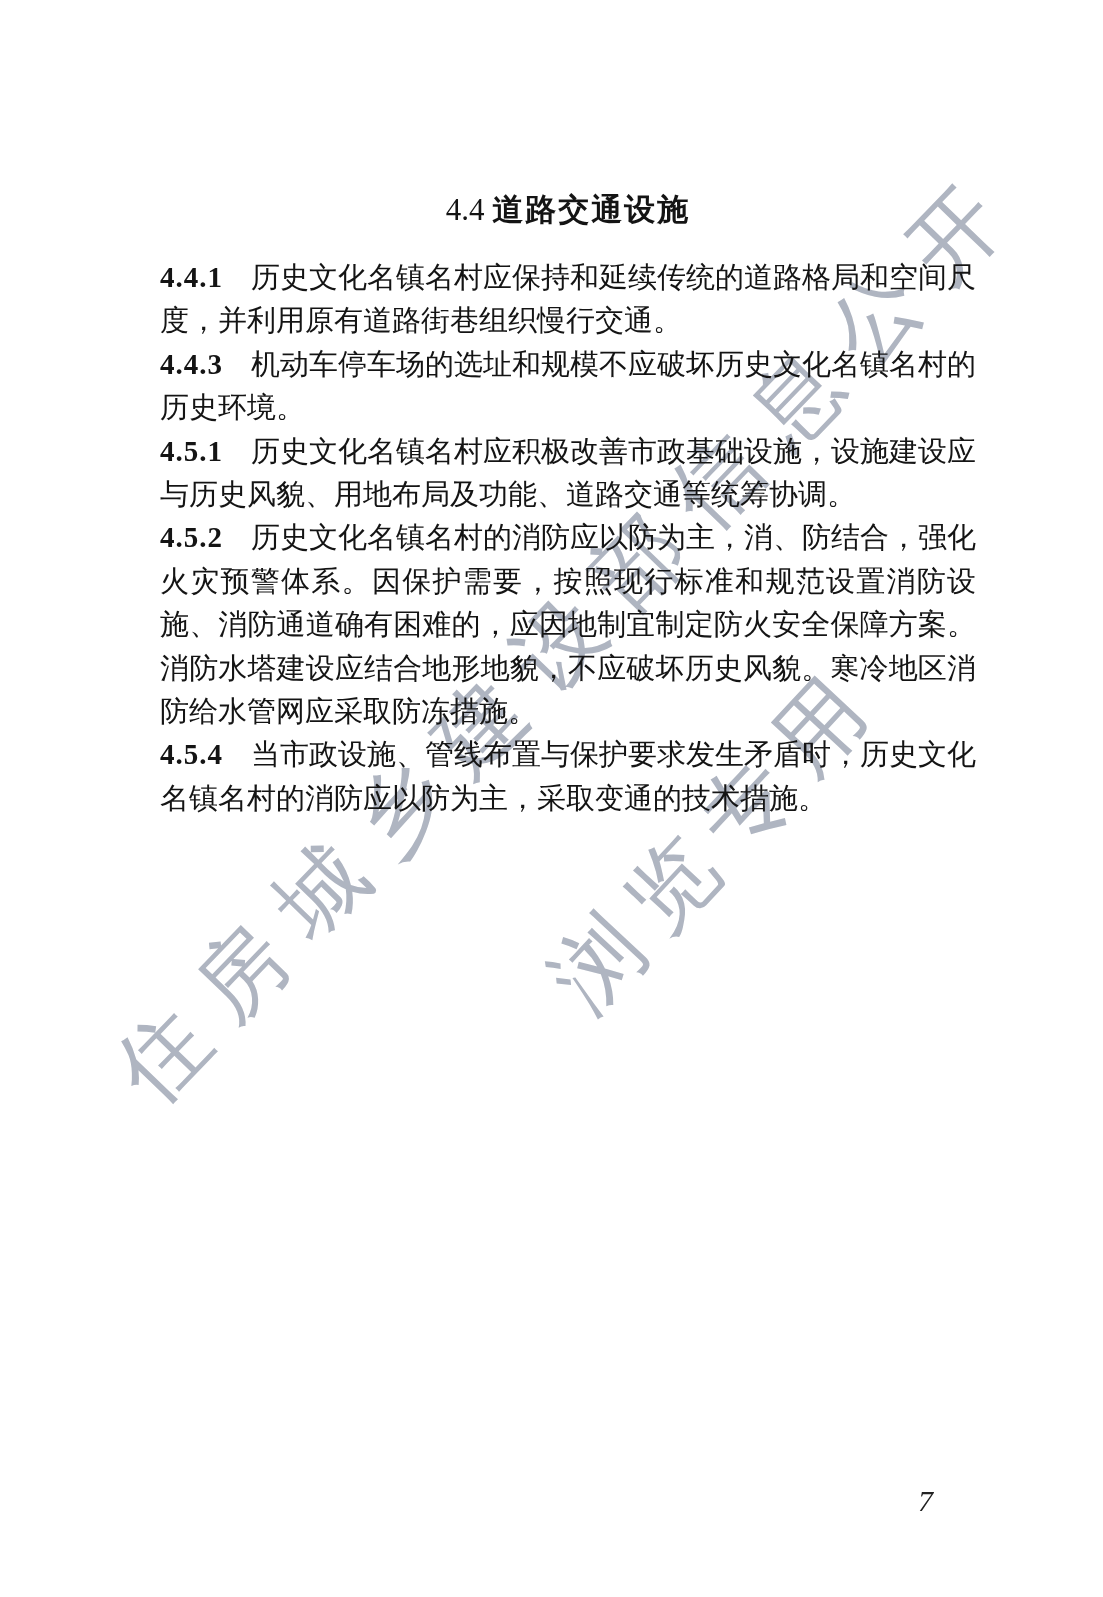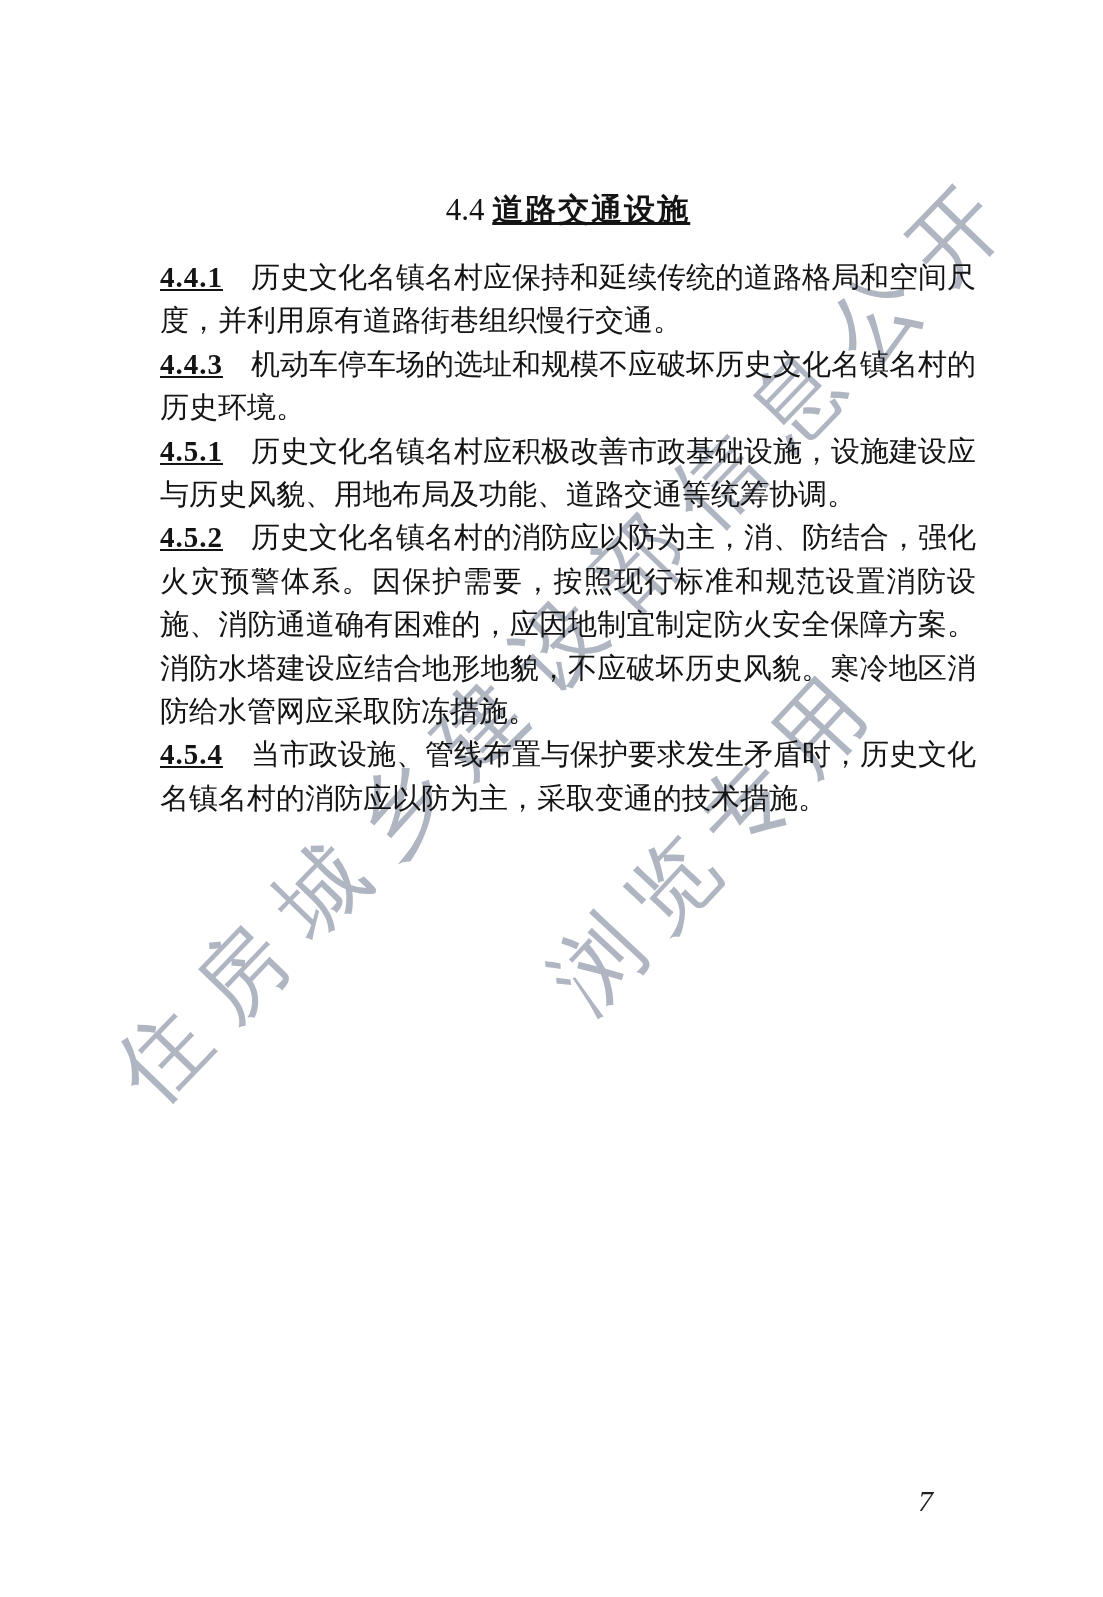--- a/index.html
+++ b/index.html
@@ -58,34 +58,32 @@
     margin-top: 24px;
   }
   .h-num {
     font-family: "Liberation Serif", "DejaVu Serif", serif;
     font-weight: normal;
   }
   .h-title {
     font-family: "Liberation Sans", "DejaVu Sans", sans-serif;
     font-weight: bold;
     letter-spacing: 2px;
-    text-decoration: underline;
   }
   .clause {
     margin: 0;
     font-size: 29px;
     line-height: 43.4px;
     text-align: justify;
     text-justify: inter-ideograph;
   }
   .c-num {
     font-weight: bold;
     margin-right: 28px;
     letter-spacing: 1px;
-    text-decoration: underline;
   }
   
   .page-num {
     position: absolute;
     z-index: 2;
     left: 918px;
     top: 1484px;
     font-size: 30px;
     font-style: italic;
     font-family: "Liberation Serif", "DejaVu Serif", serif;

